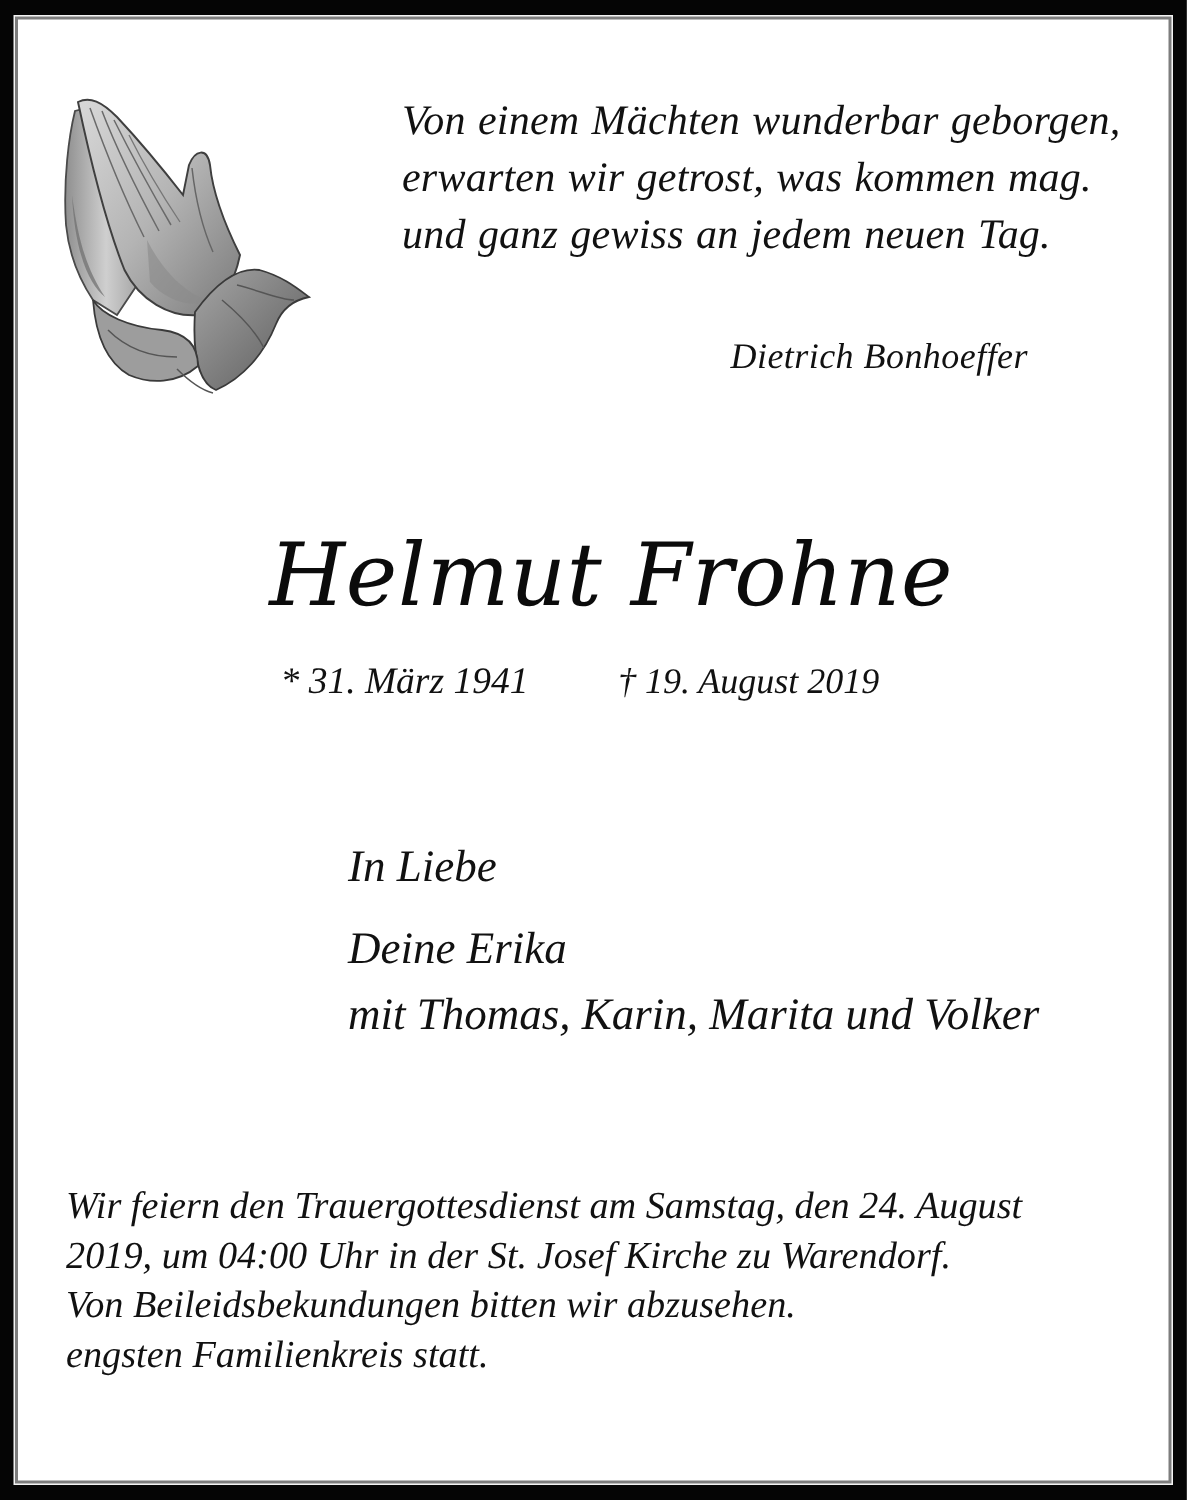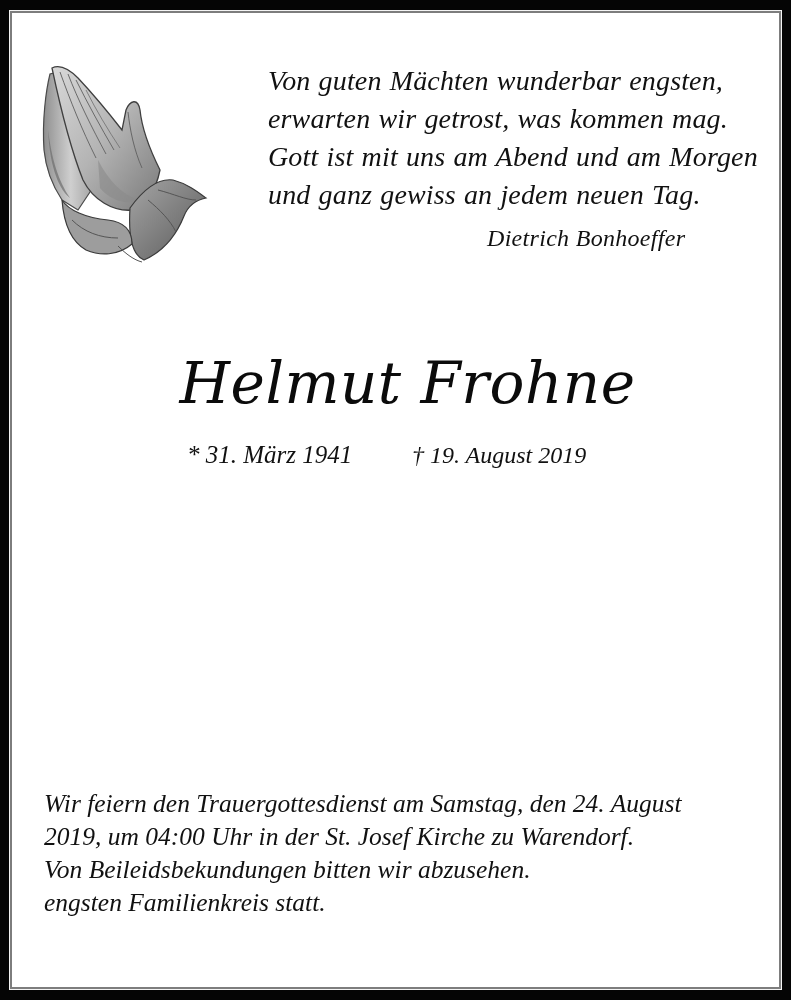--- a/index.html
+++ b/index.html
@@ -186,32 +186,36 @@
 
       <path d="M24 140 C30 150 48 158 70 160 C86 162 94 170 94 184 C80 196 62 196 48 190 C34 182 26 166 24 140 Z" fill="#9d9d9d" stroke="#3a3a3a" stroke-width="1.2"></path>
       <path d="M34 160 C46 172 62 178 80 178" stroke="#555" stroke-width="1" fill="none"></path>
       <path d="M110 140 C122 150 132 160 138 172" stroke="#555" stroke-width="1" fill="none"></path>
       <path d="M120 130 C136 134 148 140 158 140" stroke="#555" stroke-width="1" fill="none"></path>
       <path d="M80 186 C88 194 96 200 104 202" stroke="#555" stroke-width="1" fill="none"></path>
     </svg>
   </div>
 
   <div class="quote">
-    <span class="line">Von guten Mächten wunderbar engsten,</span>
+    <span class="line">Von einem Mächten wunderbar geborgen,</span>
     <span class="line">erwarten wir getrost, was kommen mag.</span>
-    <span class="line">Gott ist mit uns am Abend und am Morgen</span>
     <span class="line">und ganz gewiss an jedem neuen Tag.</span>
   </div>
   <div class="quote-author">Dietrich Bonhoeffer</div>
 
   <div class="name">Helmut Frohne</div>
 
   <div class="date-birth">* 31. März 1941</div>
   <div class="date-death">† 19. August 2019</div>
 
+  <div class="family">
+    <span class="l1">In Liebe</span>
+    <span class="l2">Deine Erika</span>
+    <span class="l3">mit Thomas, Karin, Marita und Volker</span>
+  </div>
 
   <div class="notice">
     <span class="line">Wir feiern den Trauergottesdienst am Samstag, den 24. August</span>
     <span class="line">2019, um 04:00 Uhr in der St. Josef Kirche zu Warendorf.</span>
     <span class="line">Von Beileidsbekundungen bitten wir abzusehen.</span>
     <span class="line">engsten Familienkreis statt.</span>
   </div>
 
 </div>
 

